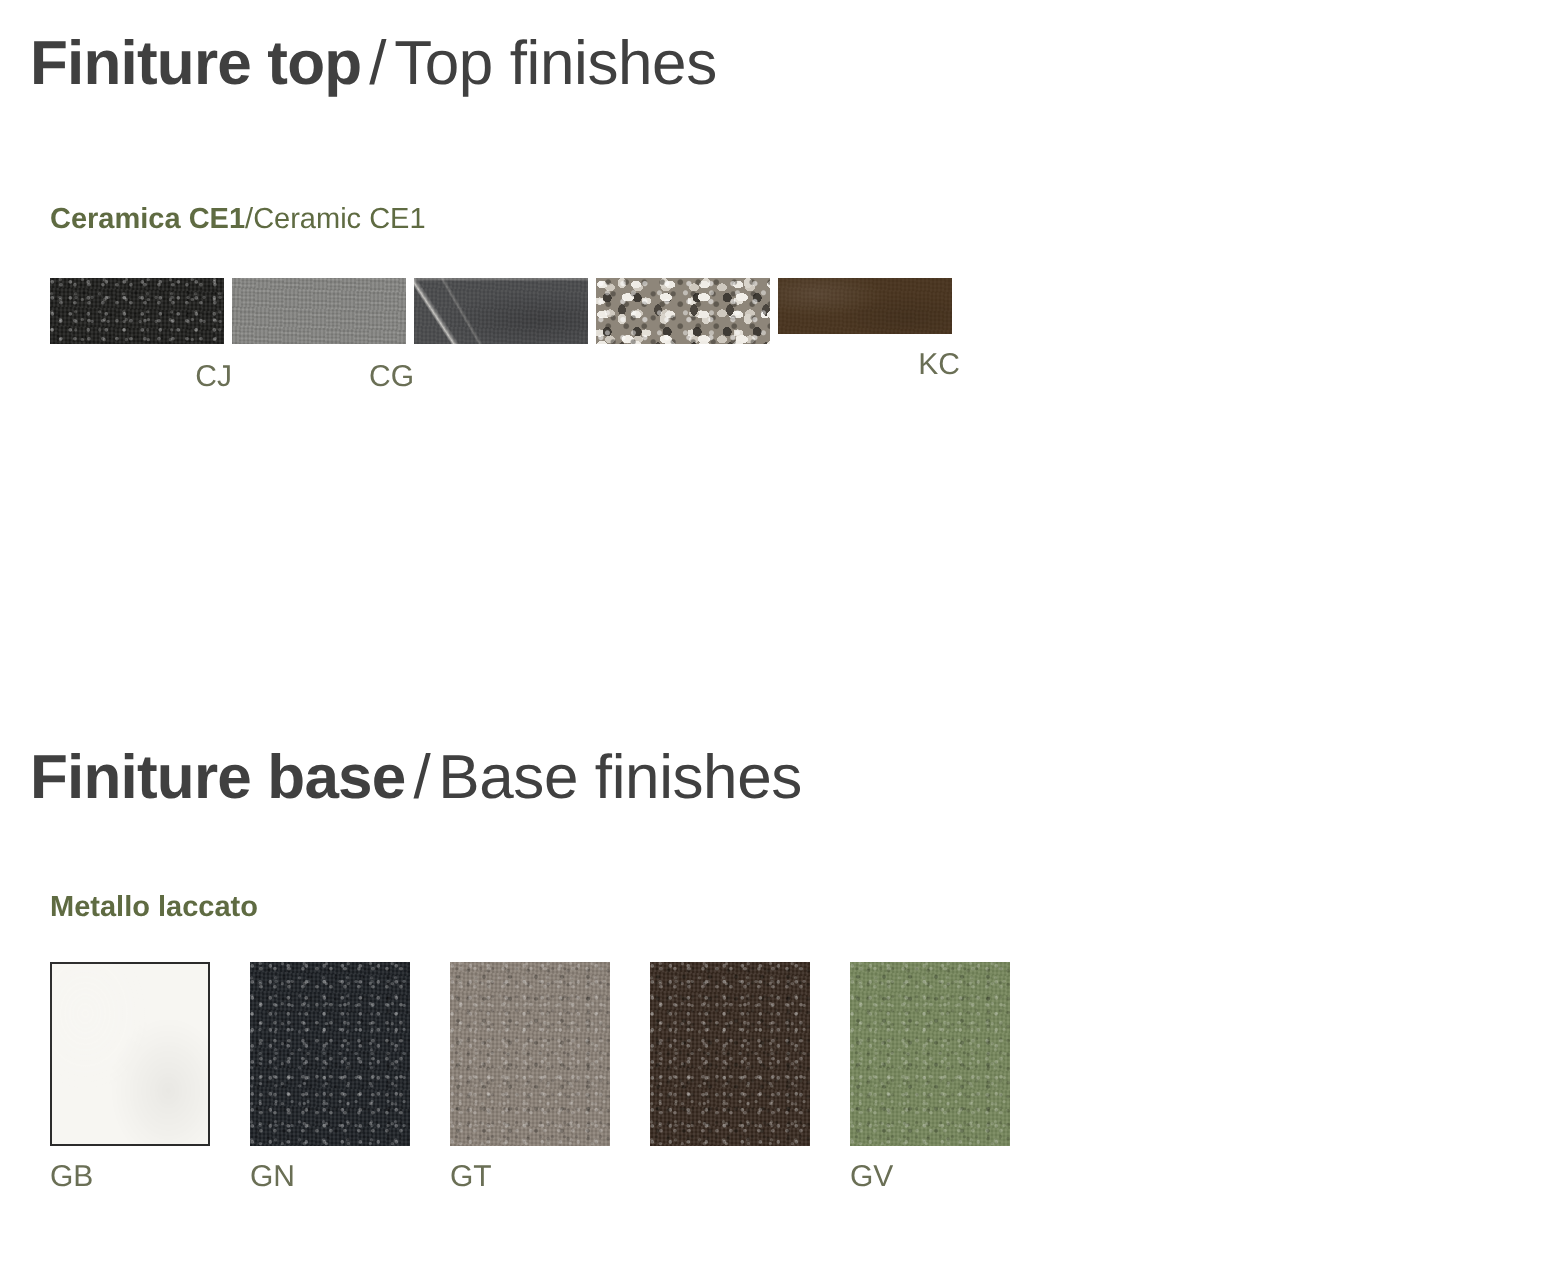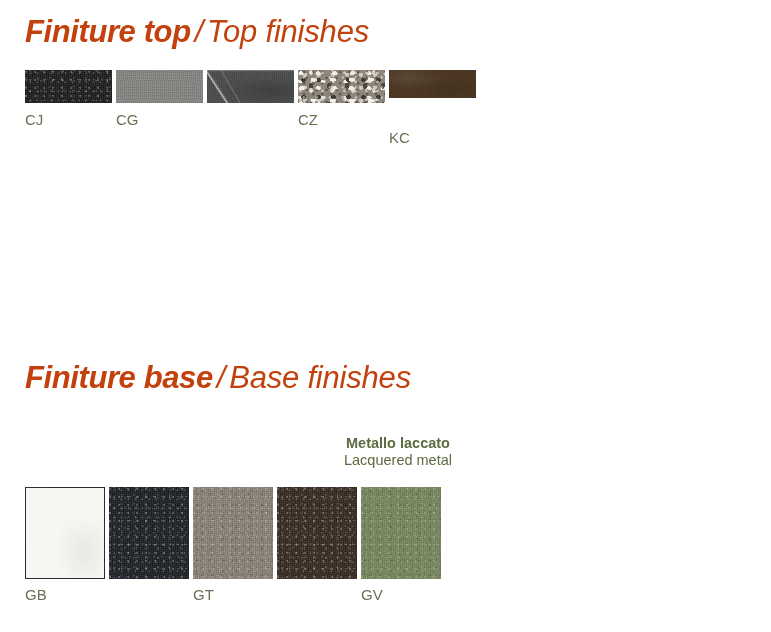--- a/index.html
+++ b/index.html
@@ -16,28 +16,27 @@
     overflow: hidden;
     position: relative;
   }
 
   .page { position: relative; width: 771px; height: 632px; }
 
   
   .section { position: absolute; left: 0; width: 771px; }
   .section-heading {
     margin: 0;
-    padding-left: 25px;
+    padding-left: 15px;
     font-size: 31px;
     line-height: 36px;
     font-weight: 400;
-    color: #c2410c;
+    color: #404040;
     white-space: nowrap;
     letter-spacing: -0.2px;
-    font-style: italic;
   }
   .section-heading .it { font-weight: 700; letter-spacing: -0.4px; }
   .section-heading .sep { font-weight: 400; padding: 0 4px; }
   .section-heading .en { font-weight: 400; }
 
   
   .material-label {
     padding-left: 25px;
     font-size: 14.5px;
     line-height: 17px;
@@ -63,26 +62,26 @@
     font-size: 15px;
     line-height: 17px;
     color: #6a6f55;
     font-weight: 400;
     white-space: nowrap;
   }
 
   
   .row-top .swatch-cell { width: 91px; }
   .row-top .swatch { width: 87px; height: 33px; }
-  .row-top .swatch-label { padding-top: 8px; }
+  .row-top .swatch-label { padding-top: 8px; text-align: right; }
   .row-top .cell-kc .swatch { height: 28px; }
-  .row-top .cell-kc .swatch-label { padding-top: 7px; margin-top: 24px; }
-
-  
-  .row-base .swatch-cell { width: 84px; }
+  .row-top .cell-kc .swatch-label { padding-top: 7px; }
+
+  
+  .row-base .swatch-cell { width: 100px; }
   .row-base .swatch { width: 80px; height: 92px; }
   .row-base .swatch-label { padding-top: 7px; }
 
   
   .tex {
     position: absolute;
     inset: 0;
   }
   
   .tex-speckle {
@@ -157,20 +156,23 @@
 <body>
 
 <div class="page">
 
   <div class="section" style="top:14px;">
 
     <h1 class="section-heading">
       <span class="it">Finiture top</span><span class="sep">/</span><span class="en">Top finishes</span>
     </h1>
 
+    <div class="material-label" style="margin-top:52px;">
+      <span class="it">Ceramica CE1</span><span>/</span><span class="en">Ceramic CE1</span>
+    </div>
 
     <div class="swatch-row row-top" style="margin-top:20px;">
 
       <div class="swatch-cell cell-cj">
         <div class="swatch" style="background-color:#1d1d1b;">
           <span class="tex tex-speckle"></span>
           <span class="tex tex-grain"></span>
         </div>
         <span class="swatch-label">CJ</span>
       </div>
@@ -191,59 +193,58 @@
           <span class="tex tex-grain" style="opacity:.6;"></span>
         </div>
       </div>
 
 
       <div class="swatch-cell cell-cz">
         <div class="swatch" style="background-color:#8e867a;">
           <span class="tex tex-chips"></span>
           <span class="tex tex-chips-fine"></span>
         </div>
-        <span class="swatch-label">CZ</span>
       </div>
 
       <div class="swatch-cell cell-kc">
         <div class="swatch" style="background-color:#4a3520;">
           <span class="tex tex-soft-cloud" style="opacity:.55;"></span>
           <span class="tex tex-grain" style="opacity:.35;"></span>
         </div>
         <span class="swatch-label">KC</span>
       </div>
 
     </div>
   </div>
 
-  <div class="section" style="top:360px;">
+  <div class="section" style="top:371px;">
 
     <h1 class="section-heading">
       <span class="it">Finiture base</span><span class="sep">/</span><span class="en">Base finishes</span>
     </h1>
 
-    <div class="material-label" style="margin-top:39px;text-align:center;">
+    <div class="material-label" style="margin-top:39px;">
       <div class="it">Metallo laccato</div>
-      <div class="en">Lacquered metal</div>
     </div>
 
     <div class="swatch-row row-base" style="margin-top:18px;">
 
       <div class="swatch-cell cell-gb">
         <div class="swatch swatch-border" style="background-color:#f7f6f2;">
           <span class="tex tex-soft-cloud" style="opacity:.35;"></span>
         </div>
         <span class="swatch-label">GB</span>
       </div>
 
       <div class="swatch-cell cell-gn">
         <div class="swatch" style="background-color:#1c2025;">
           <span class="tex tex-speckle"></span>
           <span class="tex tex-grain"></span>
         </div>
+        <span class="swatch-label">GN</span>
       </div>
 
       <div class="swatch-cell cell-gt">
         <div class="swatch" style="background-color:#8b8177;">
           <span class="tex tex-speckle" style="opacity:.8;"></span>
           <span class="tex tex-grain"></span>
         </div>
         <span class="swatch-label">GT</span>
       </div>
 

